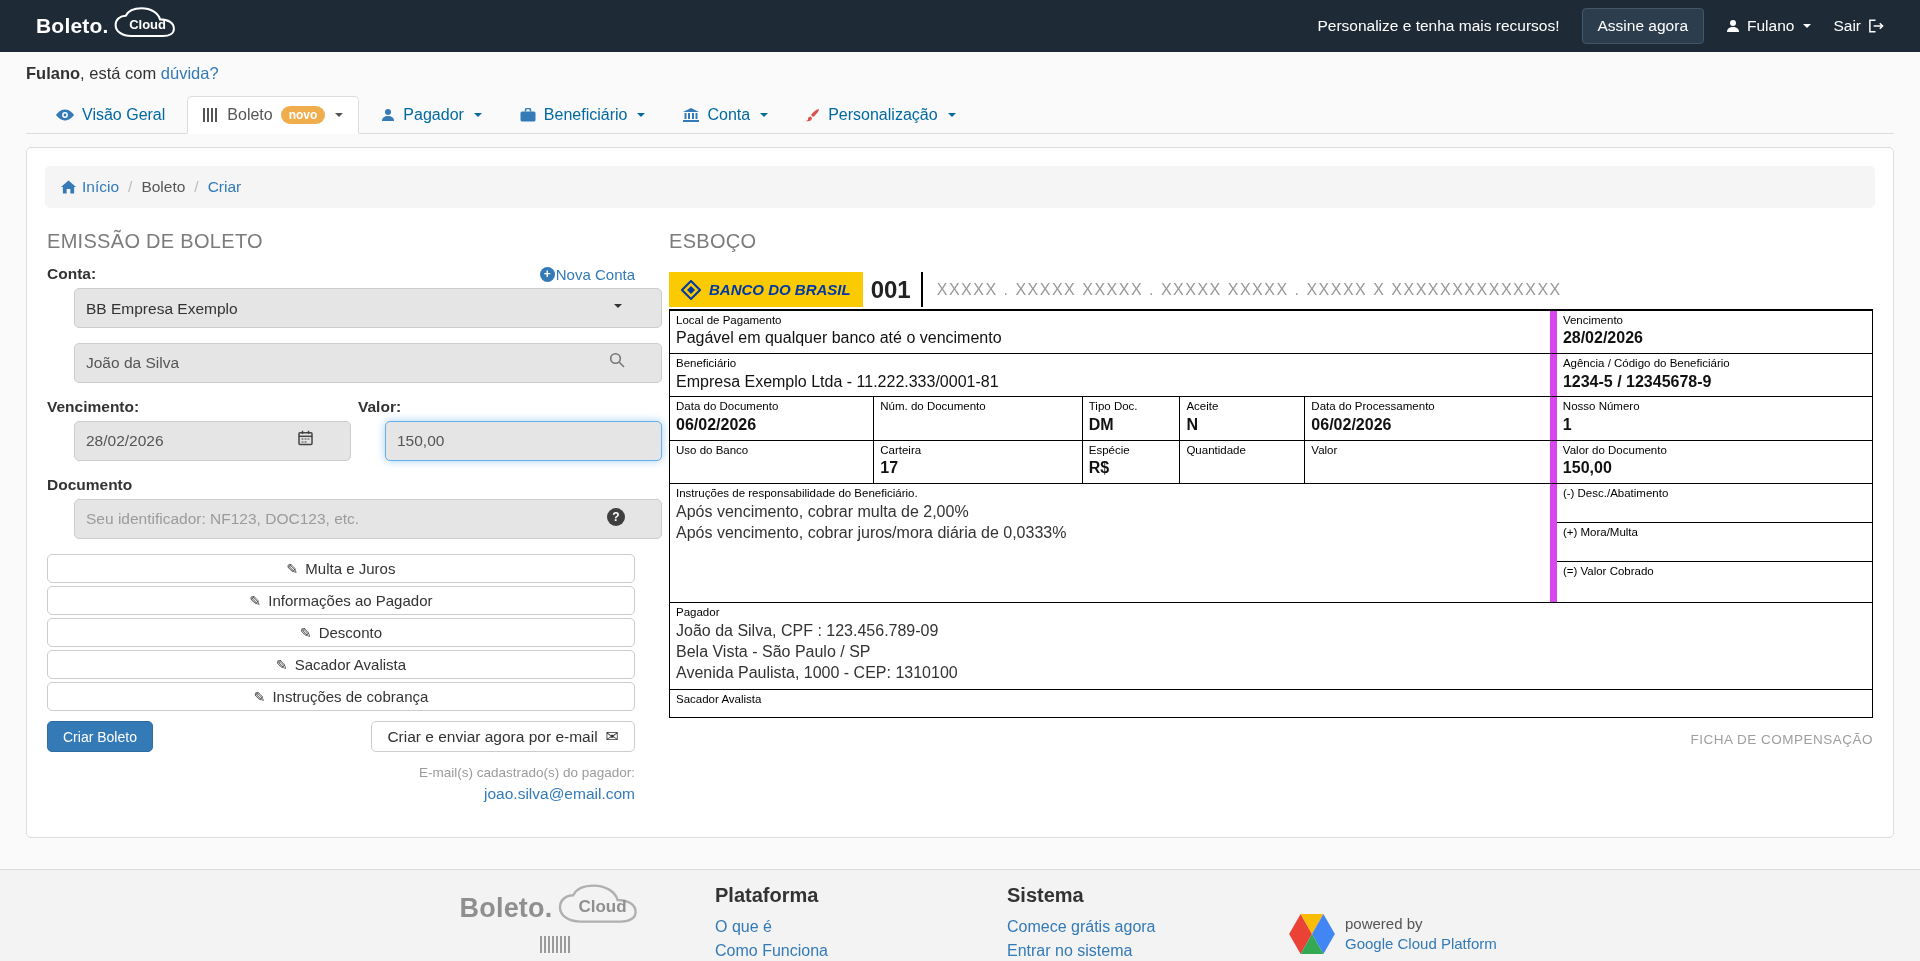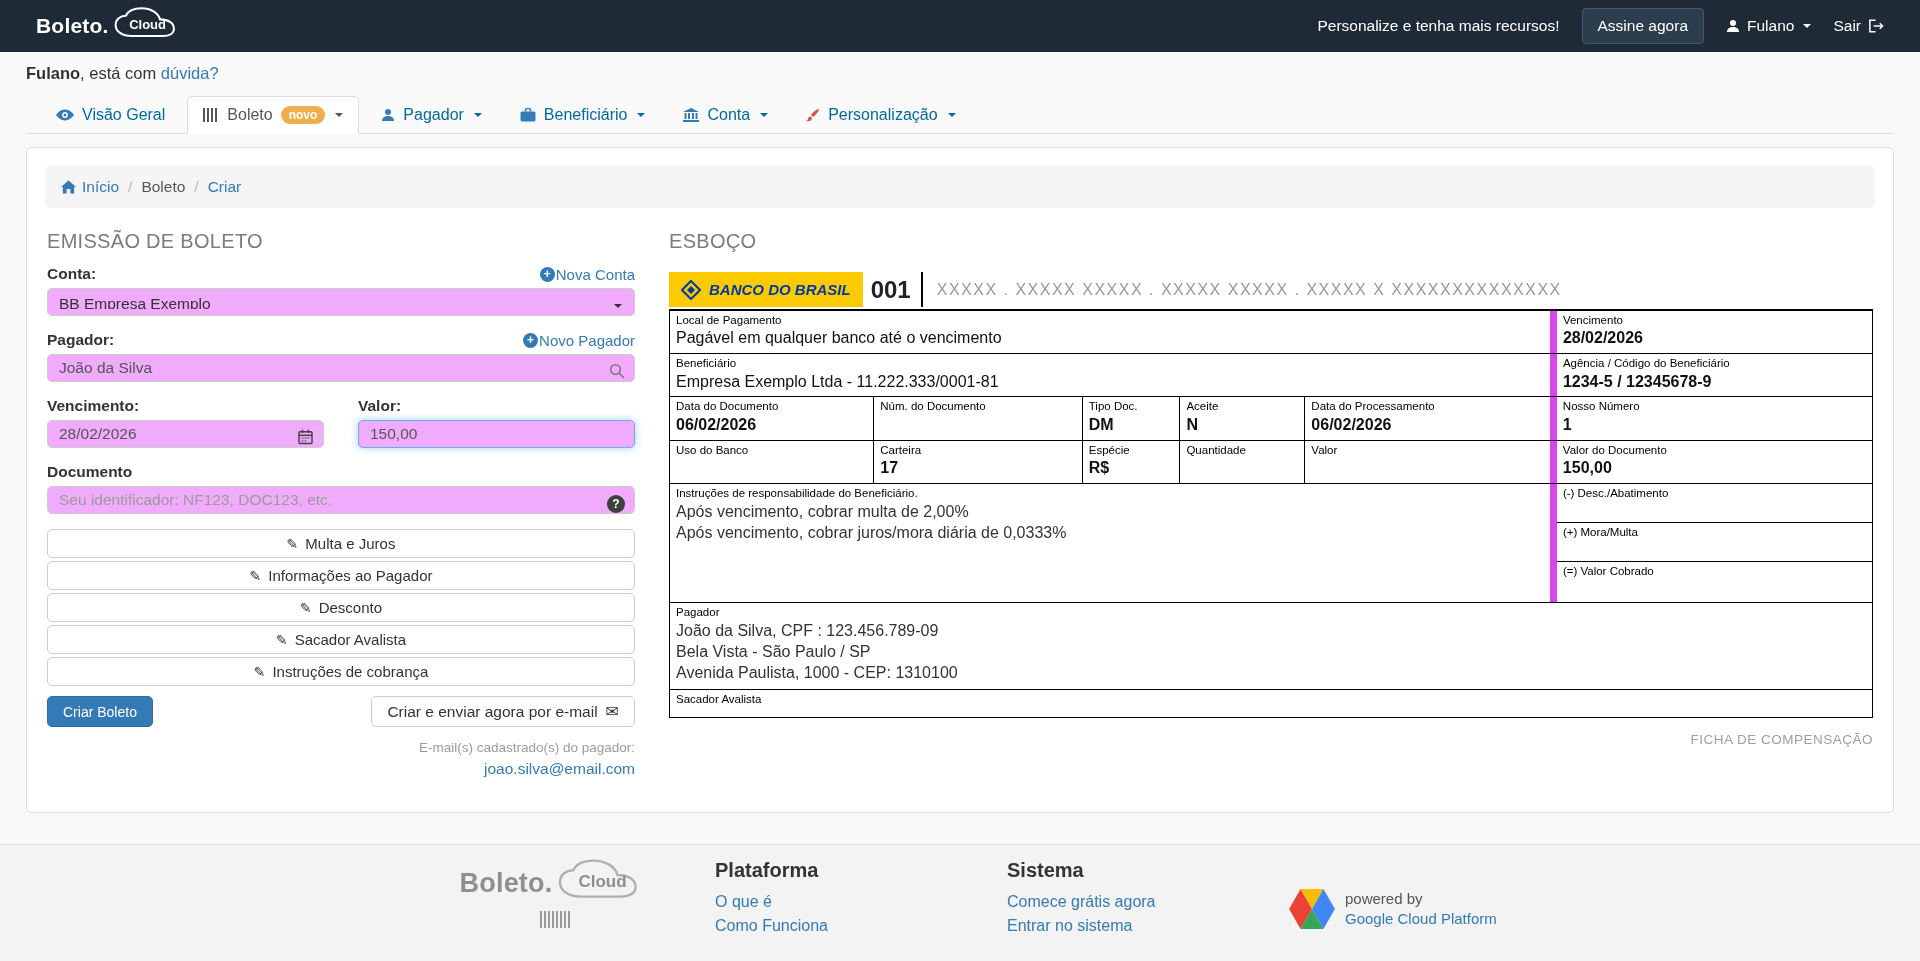--- a/index.html
+++ b/index.html
@@ -131,27 +131,28 @@
   .field-label { font-size: 15.5px; font-weight: bold; color: #333; }
   .new-link { display: flex; align-items: center; gap: 1px; color: #337ab7; font-size: 15px; }
   .plus-circle {
     width: 15px; height: 15px; border-radius: 50%;
     background: #337ab7; color: #fff; display: inline-flex;
     align-items: center; justify-content: center;
     font-size: 12px; font-weight: bold; line-height: 1;
   }
   .plus-circle::after { content: "+"; }
   .form-control {
-    width: 100%; height: 28px;
+    width: 100%; height: 40px;
     border: 1px solid #ccc; border-radius: 5px;
     padding: 6px 11px;
     font-size: 15.5px; color: #555;
-    background: #f0abfc;
+    background: #e5e5e5;
     font-family: inherit;
     outline: none;
+    margin-left: 27px;
   }
   .form-control::placeholder { color: #9b9b9b; }
   .form-control.focused {
     border-color: #66afe9;
     box-shadow: 0 0 8px rgba(102,175,233,0.6);
   }
   .select-wrap, .input-wrap { position: relative; }
   .select-wrap select { appearance: none; -webkit-appearance: none; cursor: pointer; color: #333; }
   .select-caret { position: absolute; right: 13px; top: 16px; color: #333; }
   .input-icon { position: absolute; right: 10px; top: 9px; line-height: 1; }
@@ -384,27 +385,20 @@
           </div>
           <div class="select-wrap">
             <select class="form-control">
               <option>BB Empresa Exemplo</option>
             </select>
             <span class="caret select-caret"></span>
           </div>
         </div>
 
         <div class="form-group">
-          <div class="label-row">
-            <label class="field-label">Pagador:</label>
-            <a class="new-link">
-              <span class="plus-circle"></span>
-              <span>Novo Pagador</span>
-            </a>
-          </div>
           <div class="input-wrap">
             <input class="form-control" value="João da Silva" style="">
             <span class="input-icon">
               <svg width="16" height="16" viewBox="0 0 16 16" fill="none" stroke="#777" stroke-width="1.6">
                   <circle cx="6.5" cy="6.5" r="4.8"></circle>
                   <path d="M10.3 10.3L15 15"></path>
                 </svg>
             </span>
           </div>
         </div>

